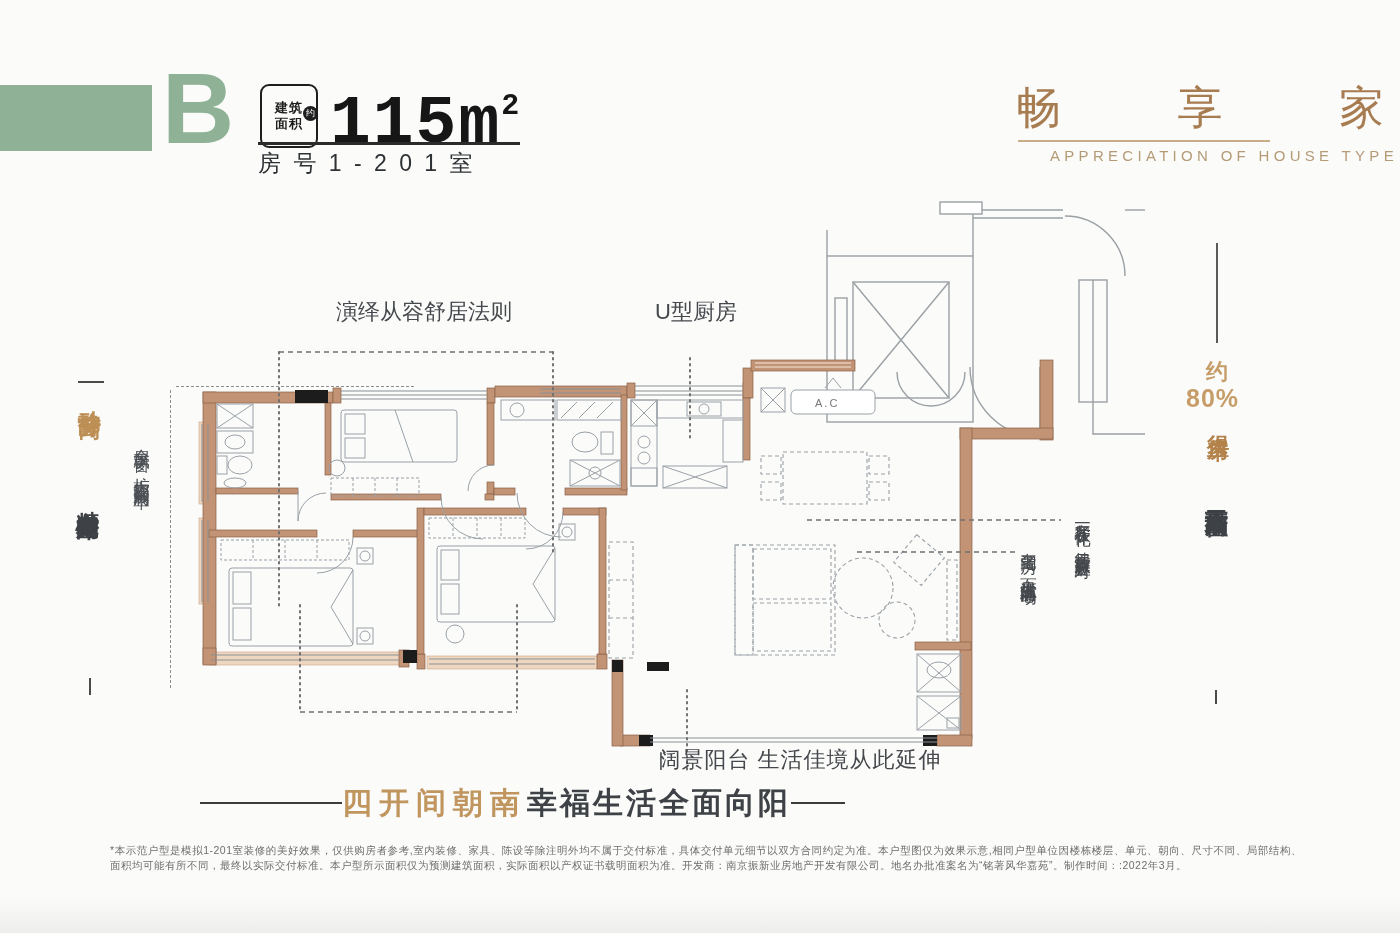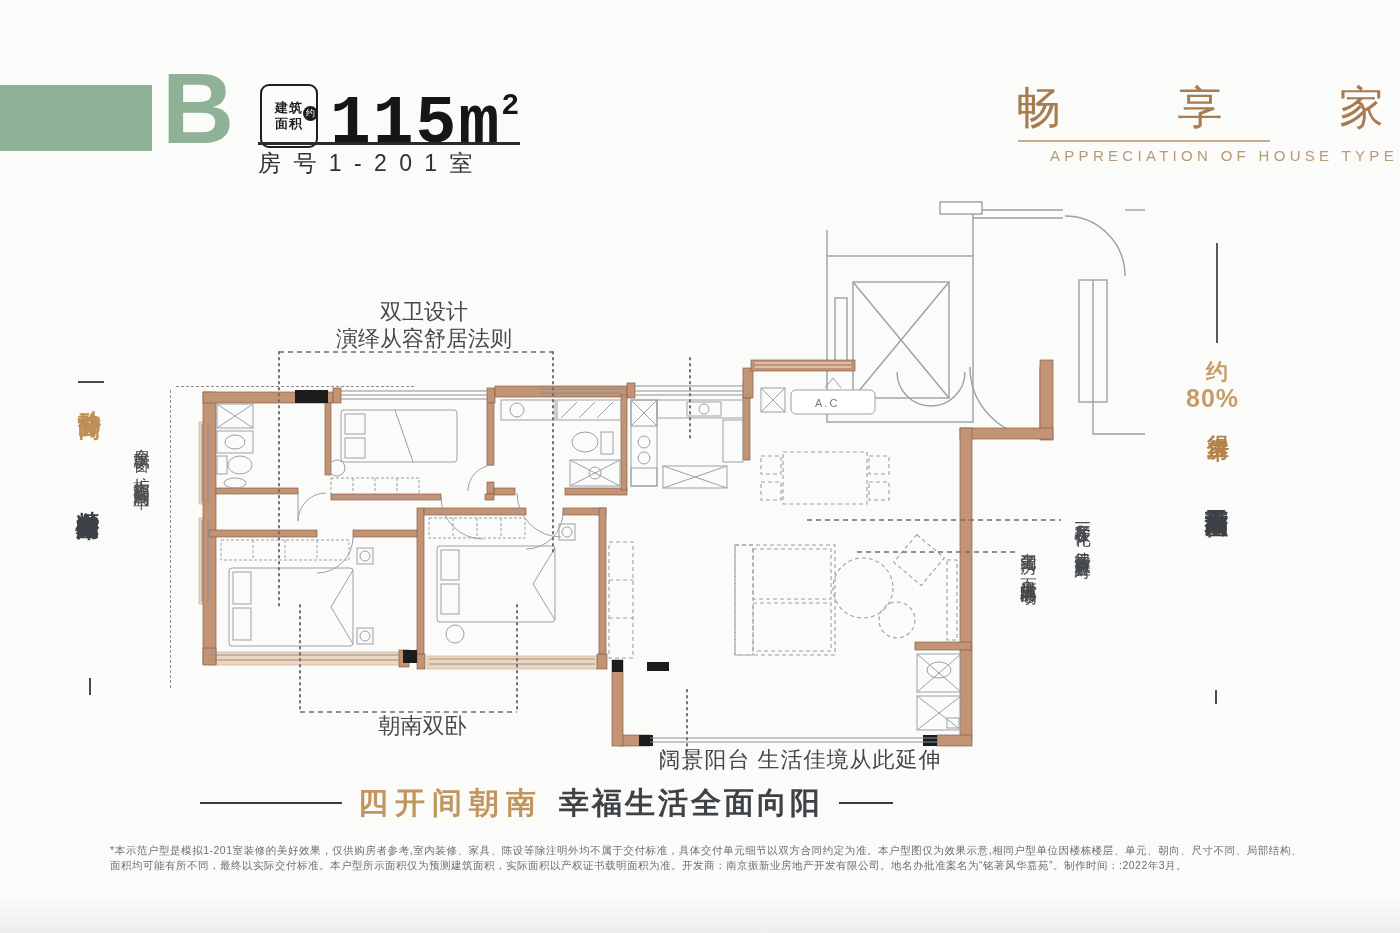--- a/index.html
+++ b/index.html
@@ -41,21 +41,21 @@
   .rp-botline{left:1215px;top:690px;width:2px;height:14px;background:#4a4a4a;}
   
   .callout{text-align:center;color:#45484c;font-size:22px;line-height:27px;font-weight:500;}
   .co-bath{left:288px;top:298px;width:272px;}
   .co-kitchen{left:556px;top:298px;width:280px;}
   .co-bedroom{left:280px;top:712px;width:285px;}
   .co-balcony{left:630px;top:746px;width:340px;font-size:22px;letter-spacing:1px;}
   .co-living{left:1072px;top:510px;font-size:16.5px;color:#45484c;letter-spacing:1.5px;}
   .co-rooms{left:1018px;top:540px;font-size:16.5px;color:#45484c;letter-spacing:1.5px;}
   
-  .banner{left:200px;top:783px;width:768px;height:40px;display:flex;align-items:center;gap:16px;}
+  .banner{left:200px;top:783px;width:768px;height:40px;display:flex;align-items:center;}
   .banner .rule{height:2px;background:#3c3c3c;}
   .banner .rule.l{width:142px;}
   .banner .rule.r{width:54px;}
   .banner .gold{font-size:30px;font-weight:700;color:#c0965e;letter-spacing:7px;white-space:nowrap;}
   .banner .dark{font-size:30px;font-weight:700;color:#3e4246;letter-spacing:3px;white-space:nowrap;}
   
   .disclaimer{left:110px;top:843px;width:1192px;font-size:10.5px;line-height:14.5px;color:#6e6e6e;
     text-align:justify;letter-spacing:0.5px;}
   .bottom-fade{left:0;top:896px;width:1400px;height:37px;
     background:linear-gradient(180deg,rgba(0,0,0,0) 0%,rgba(120,120,120,0.10) 100%);}
@@ -328,27 +328,26 @@
       <path d="M 105,522 H 322"></path>
       <path d="M 612,330 H 866"></path>
       <path d="M 662,362 H 820"></path>
     </g>
   </g>
 
   <text x="620" y="217" font-size="11" fill="#777" letter-spacing="2">A.C</text>
 </svg>
 
 <div class="abs callout co-bath">
-  <div>双卫设计</div>
   <div>演绎从容舒居法则</div>
 </div>
 <div class="abs callout co-kitchen">
+  <div>U型厨房</div>
 </div>
 <div class="abs callout co-bedroom">
-  <div>朝南双卧</div>
 </div>
 <div class="abs callout co-balcony">阔景阳台  生活佳境从此延伸</div>
 <div class="abs co-living vtext">客餐厅一体化 待客居家从容应对</div>
 <div class="abs co-rooms vtext">奢阔三房 百变生活随心而动</div>
 
 <div class="abs banner">
   <div class="rule l"></div>
   <div class="gold">四开间朝南</div>
   <div class="dark">幸福生活全面向阳</div>
   <div class="rule r"></div>

